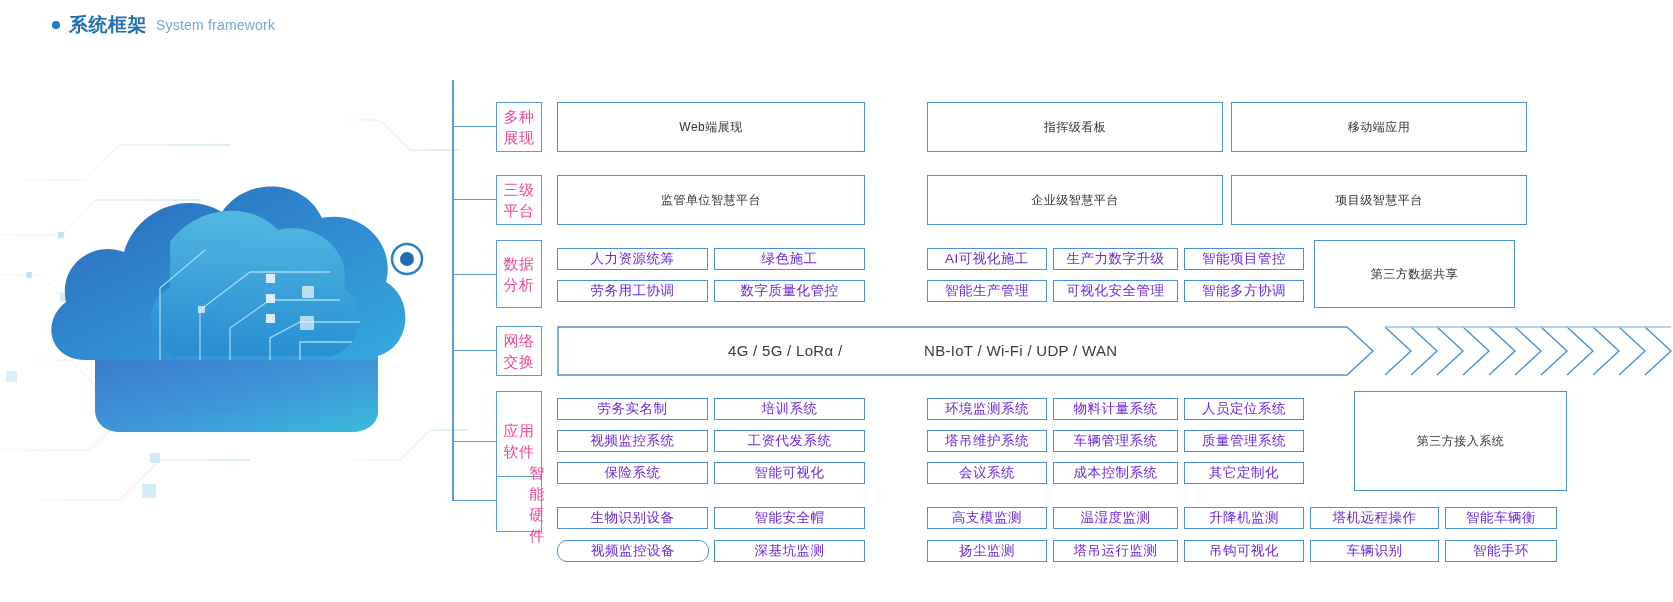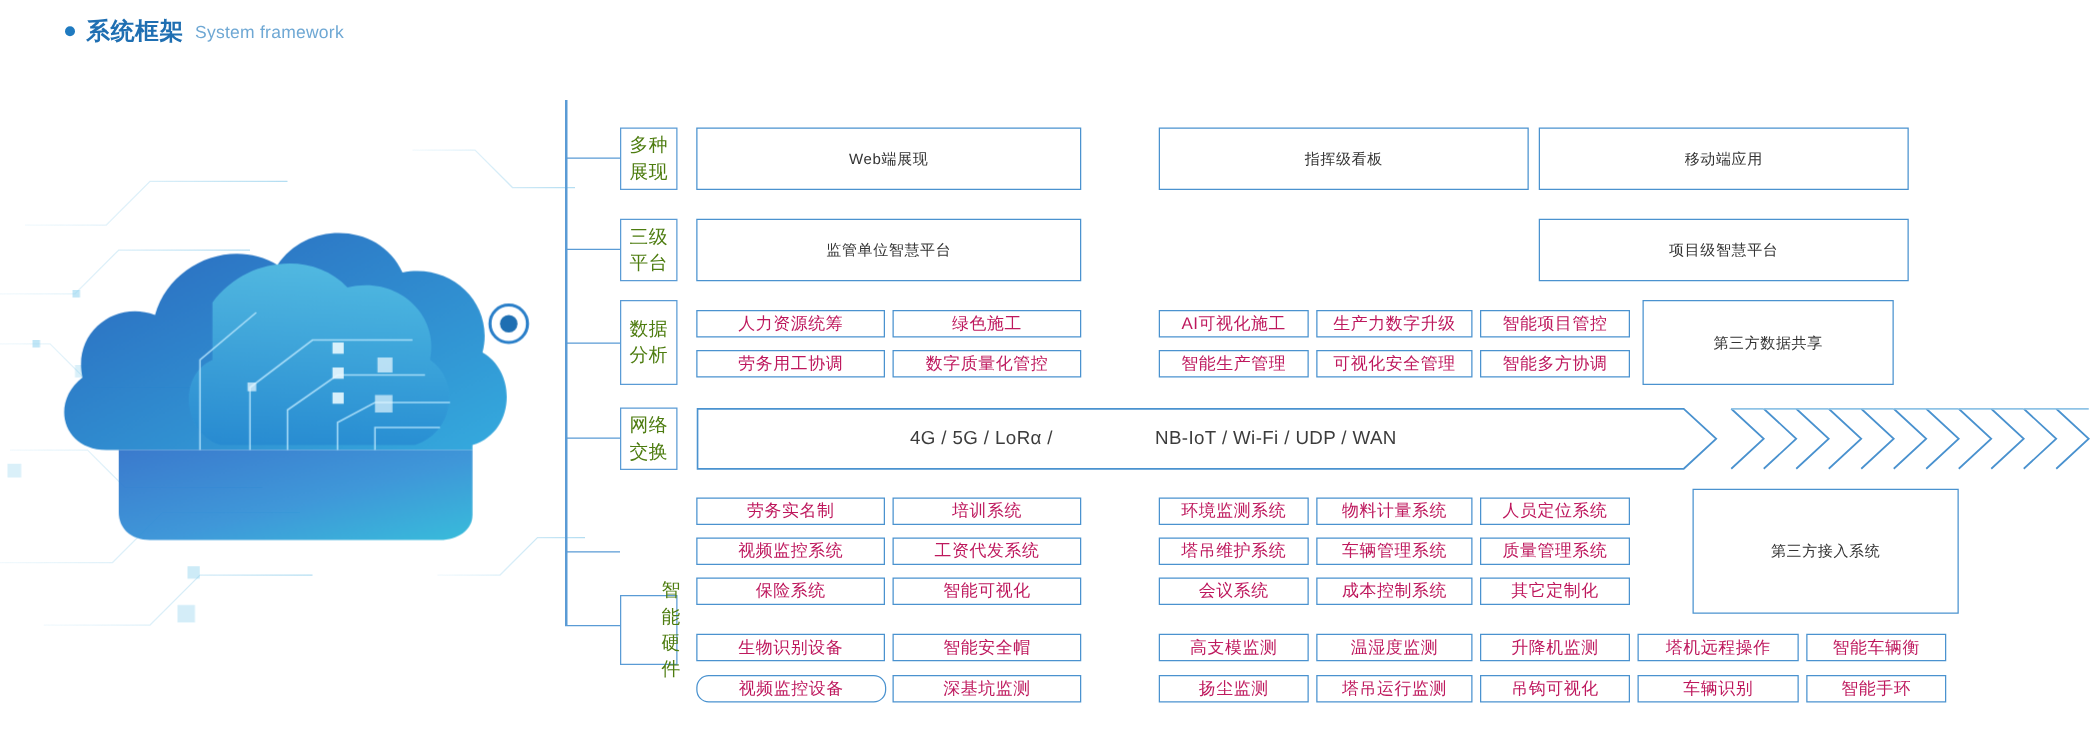--- a/index.html
+++ b/index.html
@@ -24,30 +24,30 @@
   #diagram{position:absolute;left:452px;top:48px;width:1221px;height:478px;}
 
   
   .spine{position:absolute;left:0;top:22px;width:2px;background:#5a9bd5;}
   .tick{position:absolute;left:0;width:44px;height:1px;background:#5a9bd5;}
 
   .cat{
     position:absolute;
     width:46px;
     border:1px solid #5a9bd5;
-    color:#4d7c0f;font-size:15px;line-height:21px;
+    color:#ec4899;font-size:15px;line-height:21px;
     display:flex;flex-direction:column;align-items:center;justify-content:center;
     background:#fff;letter-spacing:.5px;box-sizing:border-box;
   }
 
   .box{
     border:1px solid #4a92cf;
     background:#fff;box-sizing:border-box;
     display:flex;align-items:center;justify-content:center;
-    color:#be185d;font-size:14px;letter-spacing:.5px;
+    color:#6d28d9;font-size:14px;letter-spacing:.5px;
     position:absolute;
   }
   .box.big{font-size:12px;color:#333;}
   .box.small{font-size:13.5px;}
 
   .net-text{
     position:absolute;color:#3c3c3c;font-size:15px;letter-spacing:.3px;white-space:nowrap;
   }
   .chev-wrap{position:absolute;}
 </style>
@@ -143,20 +143,21 @@
   <div class="box big" style="left:105px;top:54px;width:308px;height:50px;">Web端展现</div>
   <div class="box big" style="left:475px;top:54px;width:296px;height:50px;">指挥级看板</div>
   <div class="box big" style="left:779px;top:54px;width:296px;height:50px;">移动端应用</div>
 
   <div class="tick" style="top:151px;"></div>
   <div class="cat" style="left:44px;top:127px;height:50px;">
     <span>三级</span>
     <span>平台</span>
   </div>
   <div class="box big" style="left:105px;top:127px;width:308px;height:50px;">监管单位智慧平台</div>
+  <div class="box big" style="left:475px;top:127px;width:296px;height:50px;">企业级智慧平台</div>
   <div class="box big" style="left:779px;top:127px;width:296px;height:50px;">项目级智慧平台</div>
 
   <div class="tick" style="top:226px;"></div>
   <div class="cat" style="left:44px;top:192px;height:68px;">
     <span>数据</span>
     <span>分析</span>
   </div>
 
   <div class="box small" style="left:105px;top:150px;width:0;height:0;border:none;"></div>
   <div class="box small" style="left:105px;top:149px;width:0;height:0;border:none;"></div>
@@ -213,20 +214,24 @@
           <path d="M1036 3 L1062 3"></path>
         <path d="M1062 3 L1088 3"></path>
           <path d="M1088 3 L1114 3"></path>
       </g>
     </svg>
   </div>
   <div class="net-text" style="left:276px;top:294px;">4G / 5G / LoRα /</div>
   <div class="net-text" style="left:472px;top:294px;">NB-IoT / Wi-Fi / UDP / WAN</div>
 
   <div class="tick" style="top:393px;"></div>
+  <div class="cat" style="left:44px;top:343px;height:100px;">
+    <span>应用</span>
+    <span>软件</span>
+  </div>
 
   <div class="box small" style="left:105px;top:350px;width:151px;height:22px;">劳务实名制</div>
   <div class="box small" style="left:262px;top:350px;width:151px;height:22px;">培训系统</div>
   <div class="box small" style="left:105px;top:382px;width:151px;height:22px;">视频监控系统</div>
   <div class="box small" style="left:262px;top:382px;width:151px;height:22px;">工资代发系统</div>
   <div class="box small" style="left:105px;top:414px;width:151px;height:22px;">保险系统</div>
   <div class="box small" style="left:262px;top:414px;width:151px;height:22px;">智能可视化</div>
 
   <div class="box small" style="left:475px;top:350px;width:120px;height:22px;">环境监测系统</div>
   <div class="box small" style="left:601px;top:350px;width:125px;height:22px;">物料计量系统</div>

